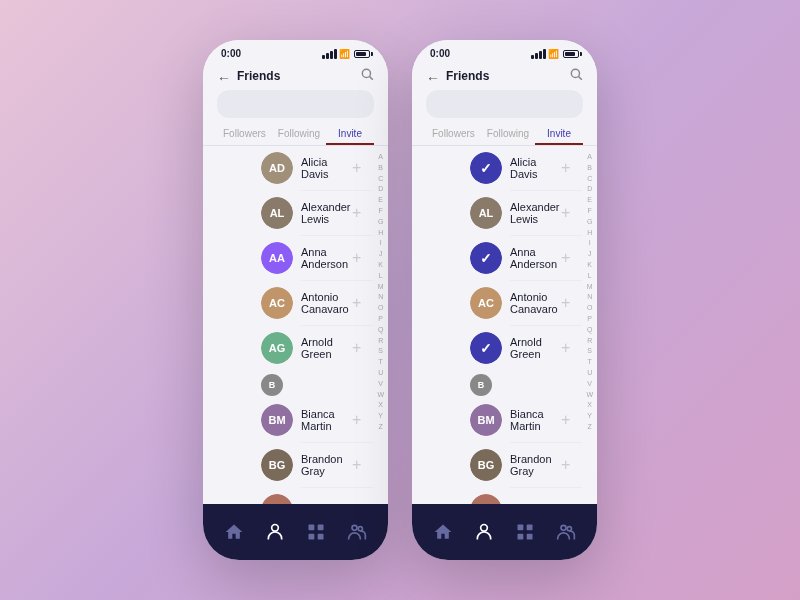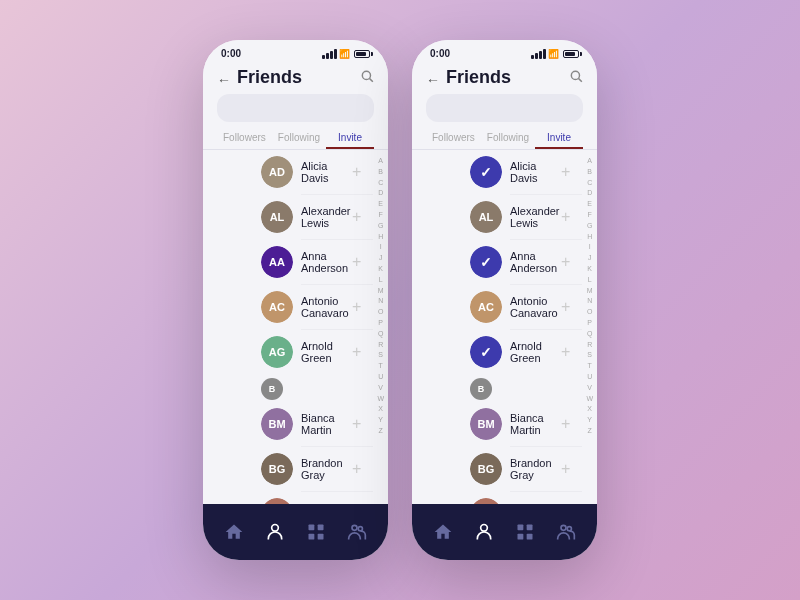--- a/index.html
+++ b/index.html
@@ -91,21 +91,21 @@
       padding: 4px 14px 6px;
       background: #f4f4f8;
     }
     .back-arrow {
       font-size: 14px;
       color: #555;
       margin-right: 6px;
       cursor: pointer;
     }
     .header-title {
-      font-size: 18px;
+      font-size: 12px;
       font-weight: 600;
       color: #1a1a2e;
       flex: 1;
     }
     .search-icon-btn {
       font-size: 13px;
       color: #888;
       cursor: pointer;
     }
     .search-bar {
@@ -310,21 +310,21 @@
           <div class="contact-row">
             <div class="avatar">
               <div class="avatar-circle" style="background: rgb(138, 122, 106);">AL</div>
             </div>
             <span class="contact-name">Alexander Lewis</span>
             <span class="add-btn">+</span>
           </div>
           <div class="divider"></div>
           <div class="contact-row">
             <div class="avatar">
-              <div class="avatar-circle" style="background: #4c1d95;">AA</div>
+              <div class="avatar-circle" style="background: #8b5cf6;">AA</div>
             </div>
             <span class="contact-name">Anna Anderson</span>
             <span class="add-btn">+</span>
           </div>
           <div class="divider"></div>
           <div class="contact-row">
             <div class="avatar">
               <div class="avatar-circle" style="background: rgb(192, 149, 106);">AC</div>
             </div>
             <span class="contact-name">Antonio Canavaro</span>

